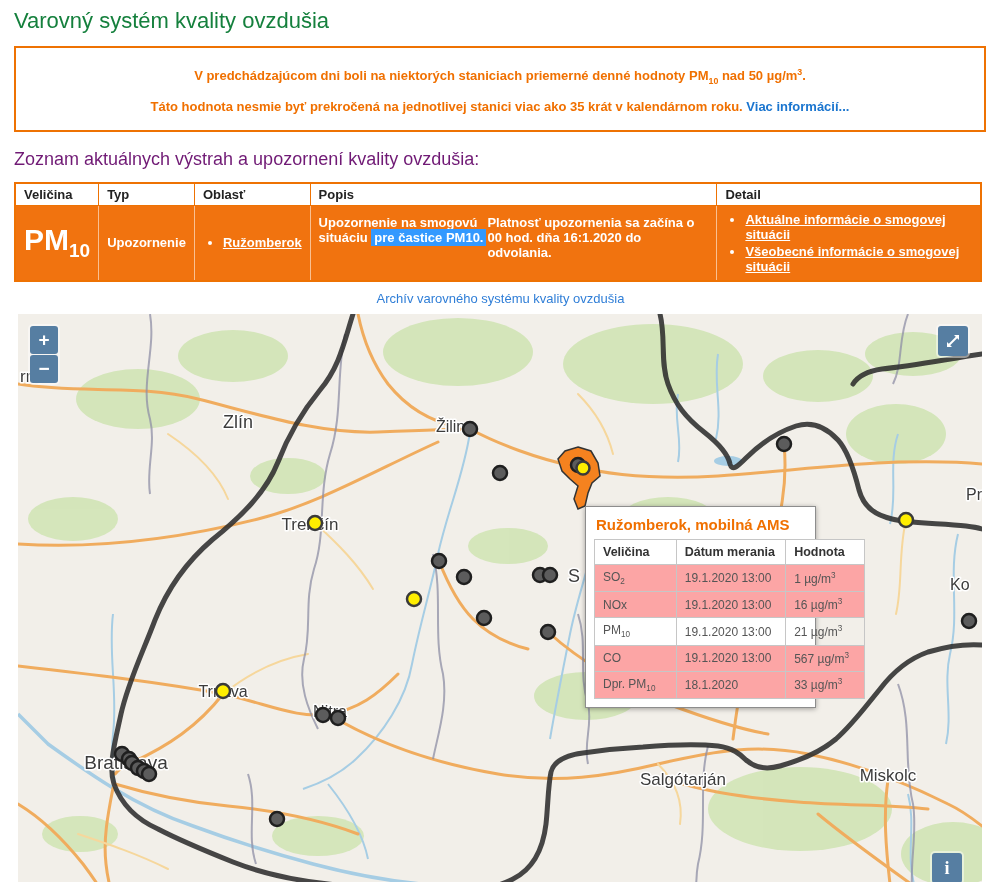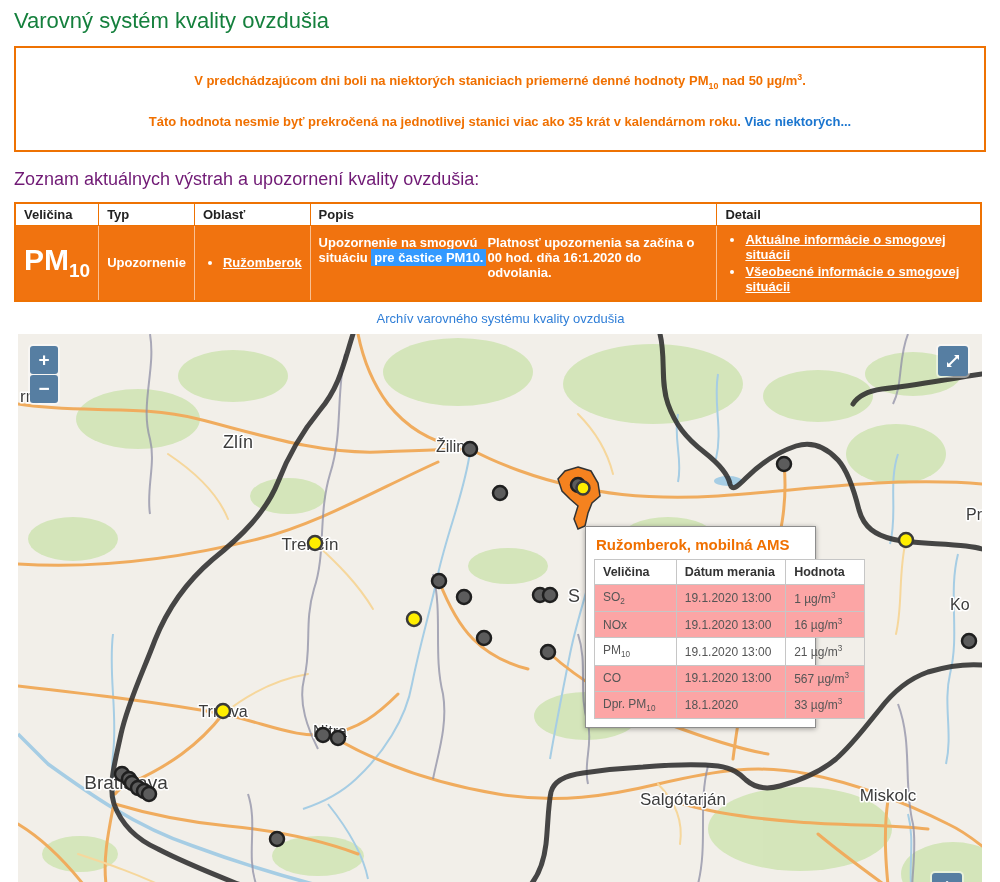--- a/index.html
+++ b/index.html
@@ -10,21 +10,21 @@
   .page-title {
     margin: 8px 4px 0 14px;
     font-size: 22px; font-weight: 500; color: #15803d;
   }
   .warning-box {
     margin: 12px 14px 0 14px;
     border: 2px solid #ee7203;
     padding: 11px 10px 10px 10px;
     text-align: center;
     color: #f07000; font-weight: bold; font-size: 13px;
-    line-height: 36px;
+    line-height: 26px;
   }
   .warning-box .link { color: #1a75cf; cursor: pointer; }
   sub { font-size: 0.68em; }
   sup { font-size: 0.68em; }
 
   .section-heading {
     margin: 17px 0 12px 14px;
     font-size: 18px; font-weight: 500; color: #701a75;
   }
 
@@ -113,21 +113,21 @@
   .popup td { border: 1px solid #c6c6c6; padding: 5px 8px; }
   .popup tr.shade td { background: #fca5a5; }
 </style>
 </head>
 <body>
 
 <h1 class="page-title">Varovný systém kvality ovzdušia</h1>
 
 <div class="warning-box">
   <div><span>V predchádzajúcom dni boli na niektorých staniciach priemerné denné hodnoty PM</span><sub>10</sub><span> nad 50 µg/m</span><sup>3</sup><span>.</span></div>
-  <div><span>Táto hodnota nesmie byť prekročená na jednotlivej stanici viac ako 35 krát v kalendárnom roku. </span><span class="link">Viac niektorých...</span></div>
+  <div><span>Táto hodnota nesmie byť prekročená na jednotlivej stanici viac ako 35 krát v kalendárnom roku. </span><span class="link">Viac informácií...</span></div>
 </div>
 
 <h2 class="section-heading">Zoznam aktuálnych výstrah a upozornení kvality ovzdušia:</h2>
 
 <table class="alerts">
   <colgroup>
     <col style="width:80px">
       <col style="width:89px">
       <col style="width:111px">
       <col style="width:417px">

